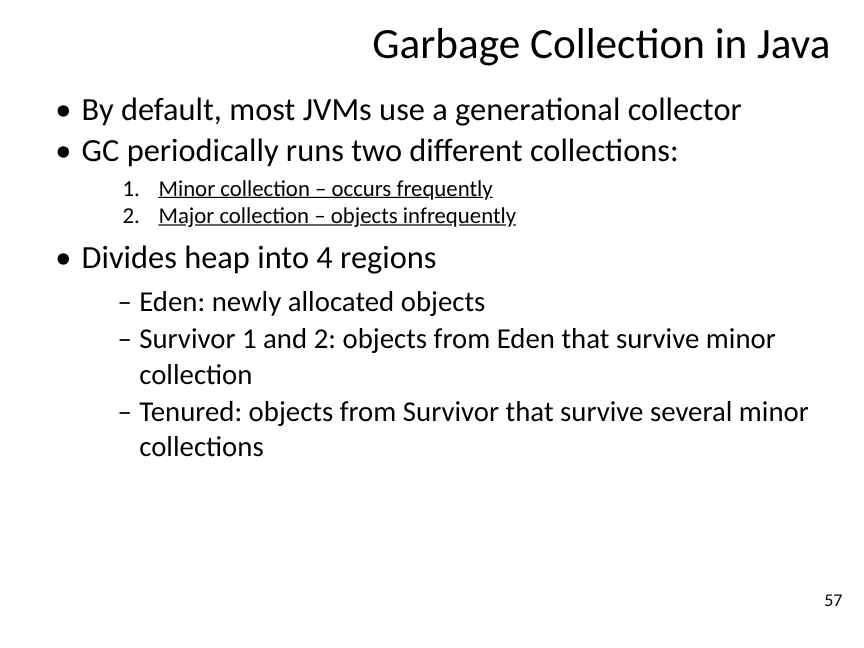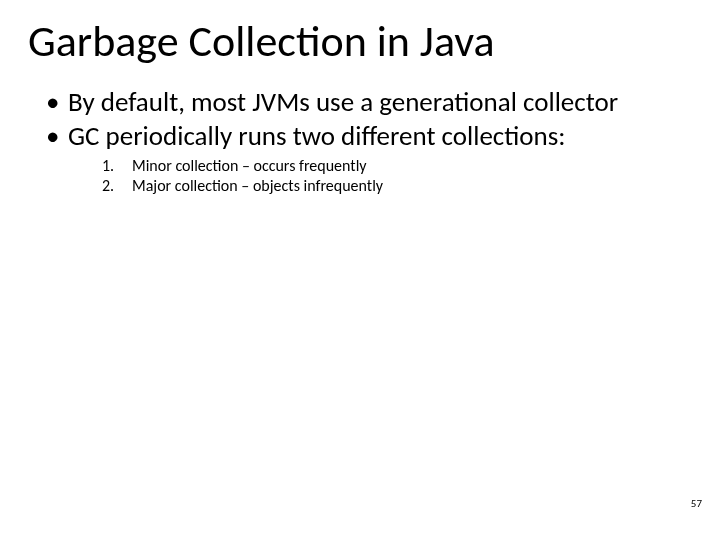--- a/index.html
+++ b/index.html
@@ -13,22 +13,22 @@
     overflow: hidden;
   }
   .slide {
     box-sizing: border-box;
     width: 720px;
     height: 540px;
     padding: 10px 28px 0 28px;
     position: relative;
   }
   .title {
-    text-align: left;
-    font-size: 44px;
+    text-align: right;
+    font-size: 36px;
     font-weight: 400;
     margin: 4px 0 18px 0;
     letter-spacing: 0px;
   }
   ul.top {
     list-style: none;
     margin: 12px;
     padding: 0 0 0 6px;
     font-size: 27px;
     line-height: 1.18;
@@ -42,22 +42,23 @@
     content: "•";
     position: absolute;
     left: 0;
     top: 0;
   }
   ol.num {
     list-style: none;
     counter-reset: item;
     margin: 4px 0 6px 0;
     padding: 0 0 0 34px;
-    font-size: 16px;
+    font-size: 19px;
     line-height: 1.25;
+    text-decoration: underline;
   }
   ol.num > li {
     counter-increment: item;
     position: relative;
     padding-left: 30px;
     margin: 0;
   }
   ol.num > li::before {
     content: counter(item) ".";
     position: absolute;
@@ -79,37 +80,45 @@
   ul.dash > li::before {
     content: "–";
     position: absolute;
     left: 0;
     top: 0;
   }
   .pagenum {
     position: absolute;
     right: 18px;
     bottom: 30px;
-    font-size: 11px;
+    font-size: 15px;
     color: #000;
     margin-left: 24px;
   }
 </style>
 </head>
 <body>
 
 <div class="slide">
 
   <div class="title">Garbage Collection in Java</div>
 
   <ul class="top">
     <li>By default, most JVMs use a generational collector</li>
     <li>
       <span>GC periodically runs two different collections:</span>
       <ol class="num">
         <li>Minor collection – occurs frequently</li>
         <li>Major collection – objects infrequently</li>
       </ol>
     </li>
+    <li>
+      <span>Divides heap into 4 regions</span>
+      <ul class="dash">
+        <li>Eden: newly allocated objects</li>
+        <li>Survivor 1 and 2: objects from Eden that survive minor collection</li>
+        <li>Tenured: objects from Survivor that survive several minor collections</li>
+      </ul>
+    </li>
   </ul>
 
   <div class="pagenum">57</div>
 </div>
 
 </body></html>

